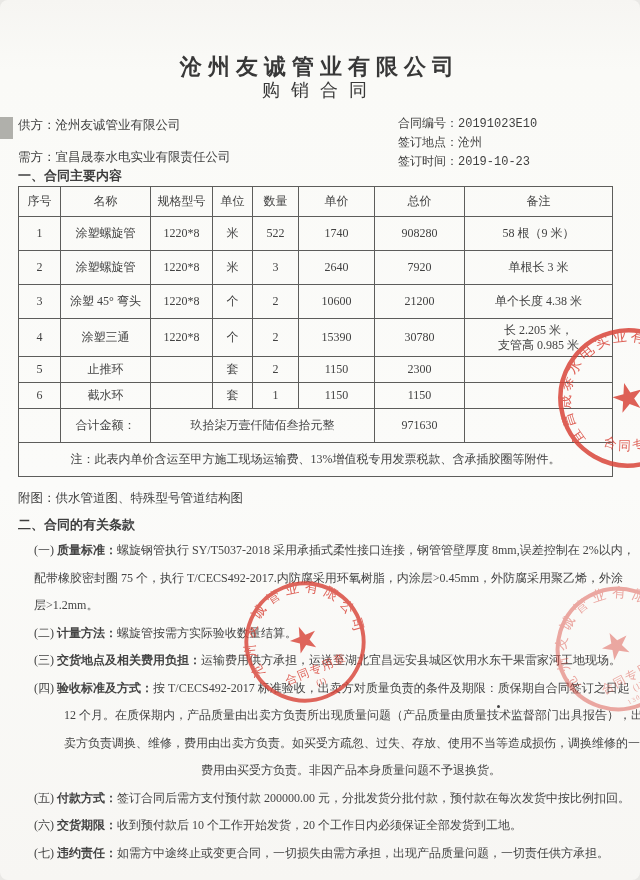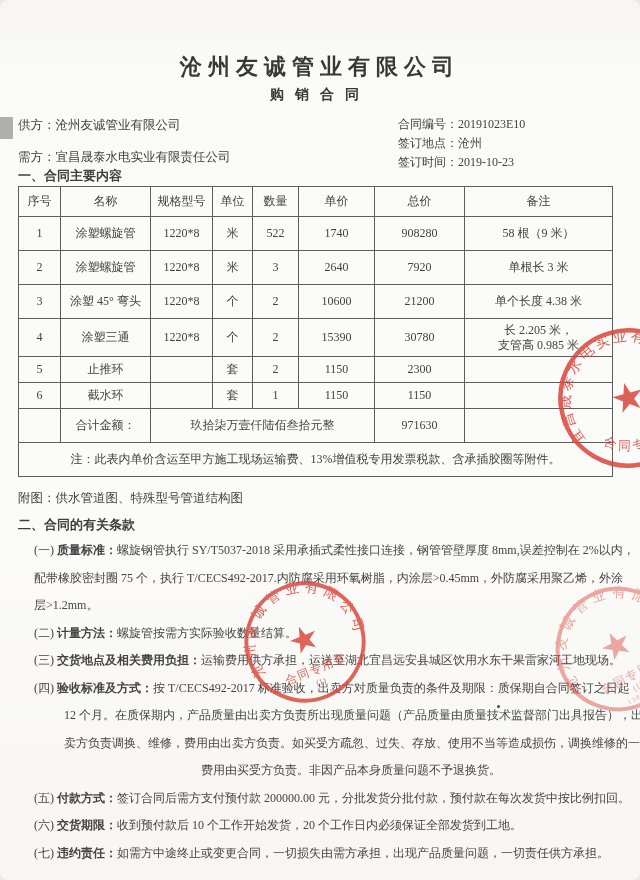--- a/index.html
+++ b/index.html
@@ -6,21 +6,21 @@
   .page{
     position:relative;width:640px;height:880px;overflow:hidden;
     background:linear-gradient(180deg,#f6f5f2 0%,#fafaf7 8%,#fbfbf9 55%,#f7f6f3 100%);
     font-family:"Liberation Serif","DejaVu Serif",serif;
     color:#3f3f3f;
     border-radius:8px;
   }
   .abs{position:absolute;}
   .center{left:0;right:0;text-align:center;}
   .title1{top:52px;font-size:22px;font-weight:bold;letter-spacing:6px;color:#383838;}
-  .title2{top:86px;font-size:14px;font-weight:bold;letter-spacing:11px;color:#383838;}
+  .title2{top:78px;font-size:18px;font-weight:normal;letter-spacing:11px;color:#383838;}
   .party{left:18px;font-size:12.5px;white-space:nowrap;}
   .party b{font-weight:normal;}
   .meta{left:398px;font-size:12px;line-height:19px;white-space:nowrap;}
   .sec-head{left:18px;font-size:13px;font-weight:bold;white-space:nowrap;}
   table.main{
     position:absolute;left:18px;top:186px;width:594px;
     border-collapse:collapse;table-layout:fixed;
     font-size:12px;color:#424242;
   }
   table.main td,table.main th{
@@ -52,21 +52,21 @@
 
   <div class="abs artifact"></div>
   <div class="abs speck"></div>
 
   <div class="abs center title1">沧州友诚管业有限公司</div>
   <div class="abs center title2">购销合同</div>
 
   <div class="abs party" style="top:117px;"><b>供方：</b><span>沧州友诚管业有限公司</span></div>
   <div class="abs party" style="top:149px;"><b>需方：</b><span>宜昌晟泰水电实业有限责任公司</span></div>
 
-  <div class="abs meta" style="top:115px;">
+  <div class="abs meta" style="top:115px;font-family:Liberation Mono, monospace;">
     <div><span>合同编号：</span><span>20191023E10</span></div>
     <div><span>签订地点：</span><span>沧州</span></div>
     <div><span>签订时间：</span><span>2019-10-23</span></div>
   </div>
 
   <div class="abs sec-head" style="top:167px;">一、合同主要内容</div>
 
   <table class="main">
     <colgroup>
       <col style="width:42px">

